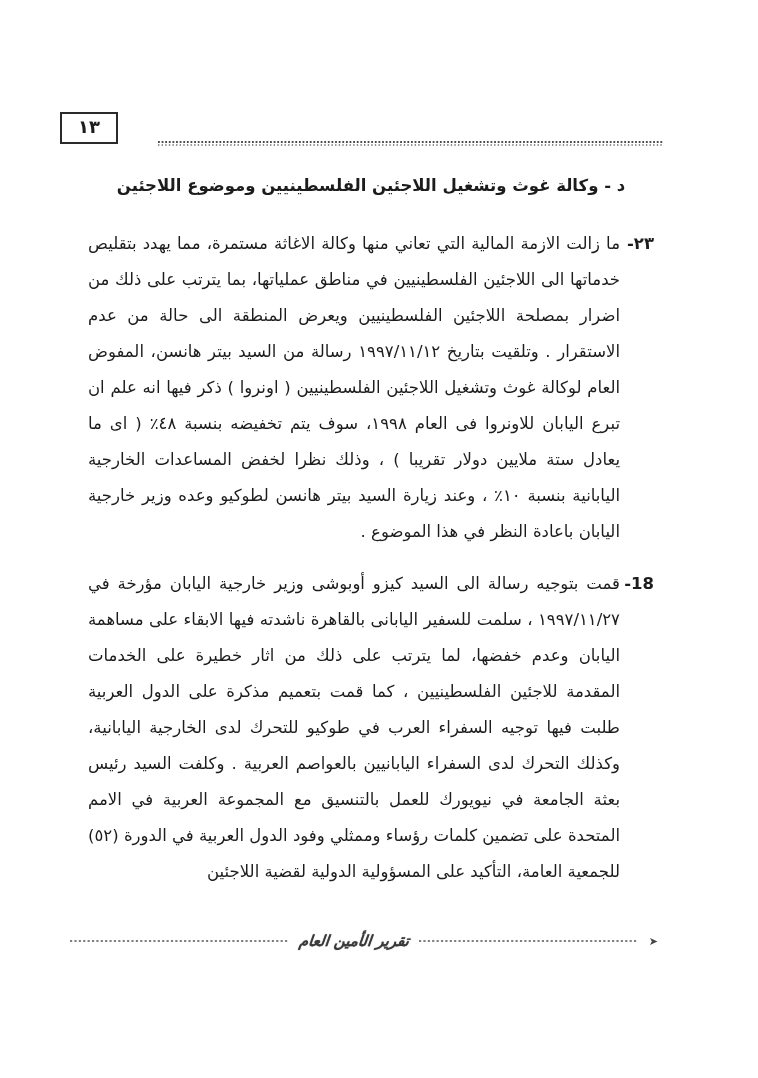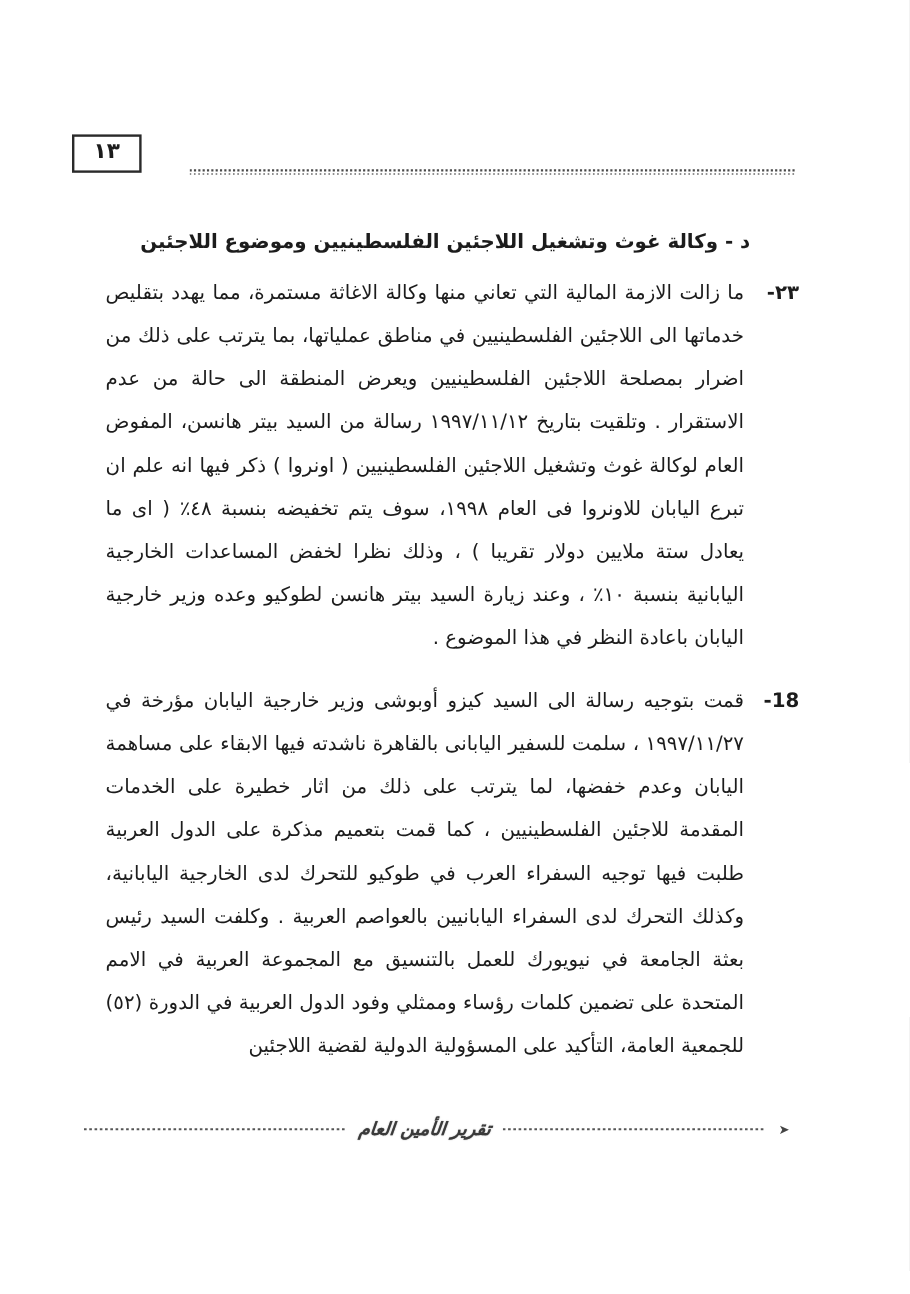--- a/index.html
+++ b/index.html
@@ -49,21 +49,21 @@
     top: 4px;
   }
   .rule-wrap svg { display: block; width: 100%; height: 10px; }
 
   
   .heading {
     position: absolute;
     top: 176px;
     right: 92px;
     left: 76px;
-    margin: 16px;
+    margin: 0;
     text-align: center;
     font-size: 16.5px;
     font-weight: bold;
     direction: rtl;
     text-underline-offset: 7px;
     text-decoration-thickness: 1px;
   }
 
   
   .para {
@@ -71,21 +71,21 @@
     right: 92px;
     left: 88px;
     direction: rtl;
     text-align: justify;
     font-size: 16.5px;
     line-height: 36px;
     padding-right: 46px;
   }
   .para .marker {
     position: absolute;
-    right: 0;
+    right: 12px;
     top: 0;
     font-weight: bold;
     margin-left: 22px;
   }
   .para p { margin: 0; }
   .para-23 { top: 226px; }
   .para-24 { top: 566px; }
 
   
   .footerbar {

